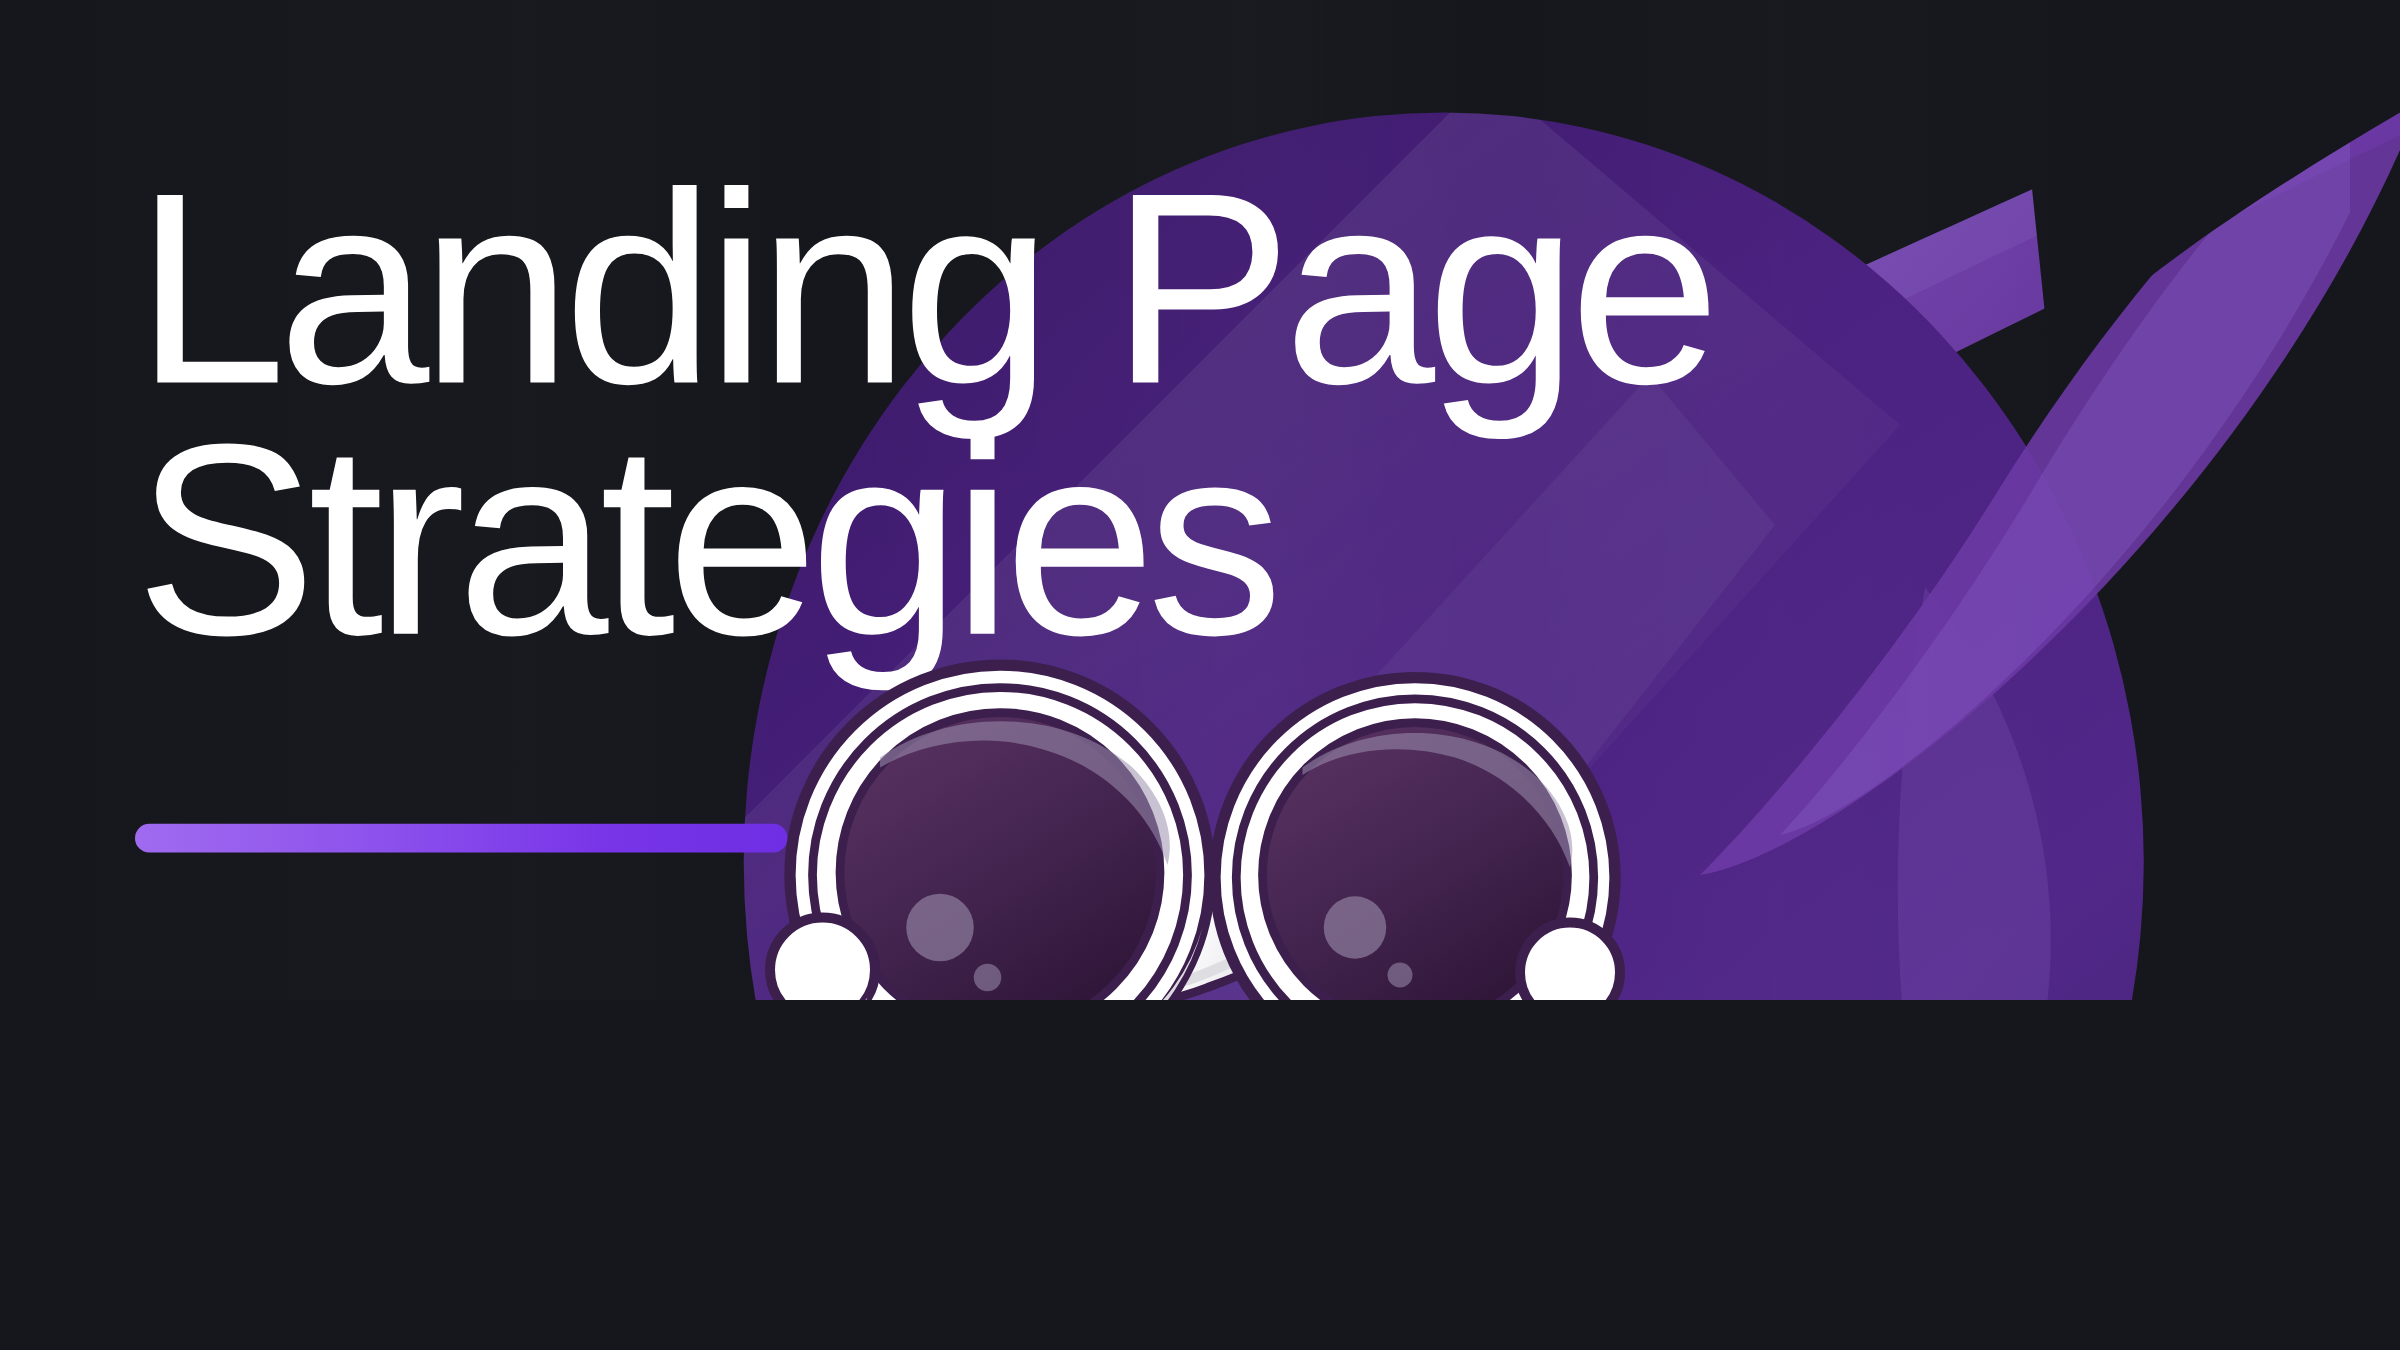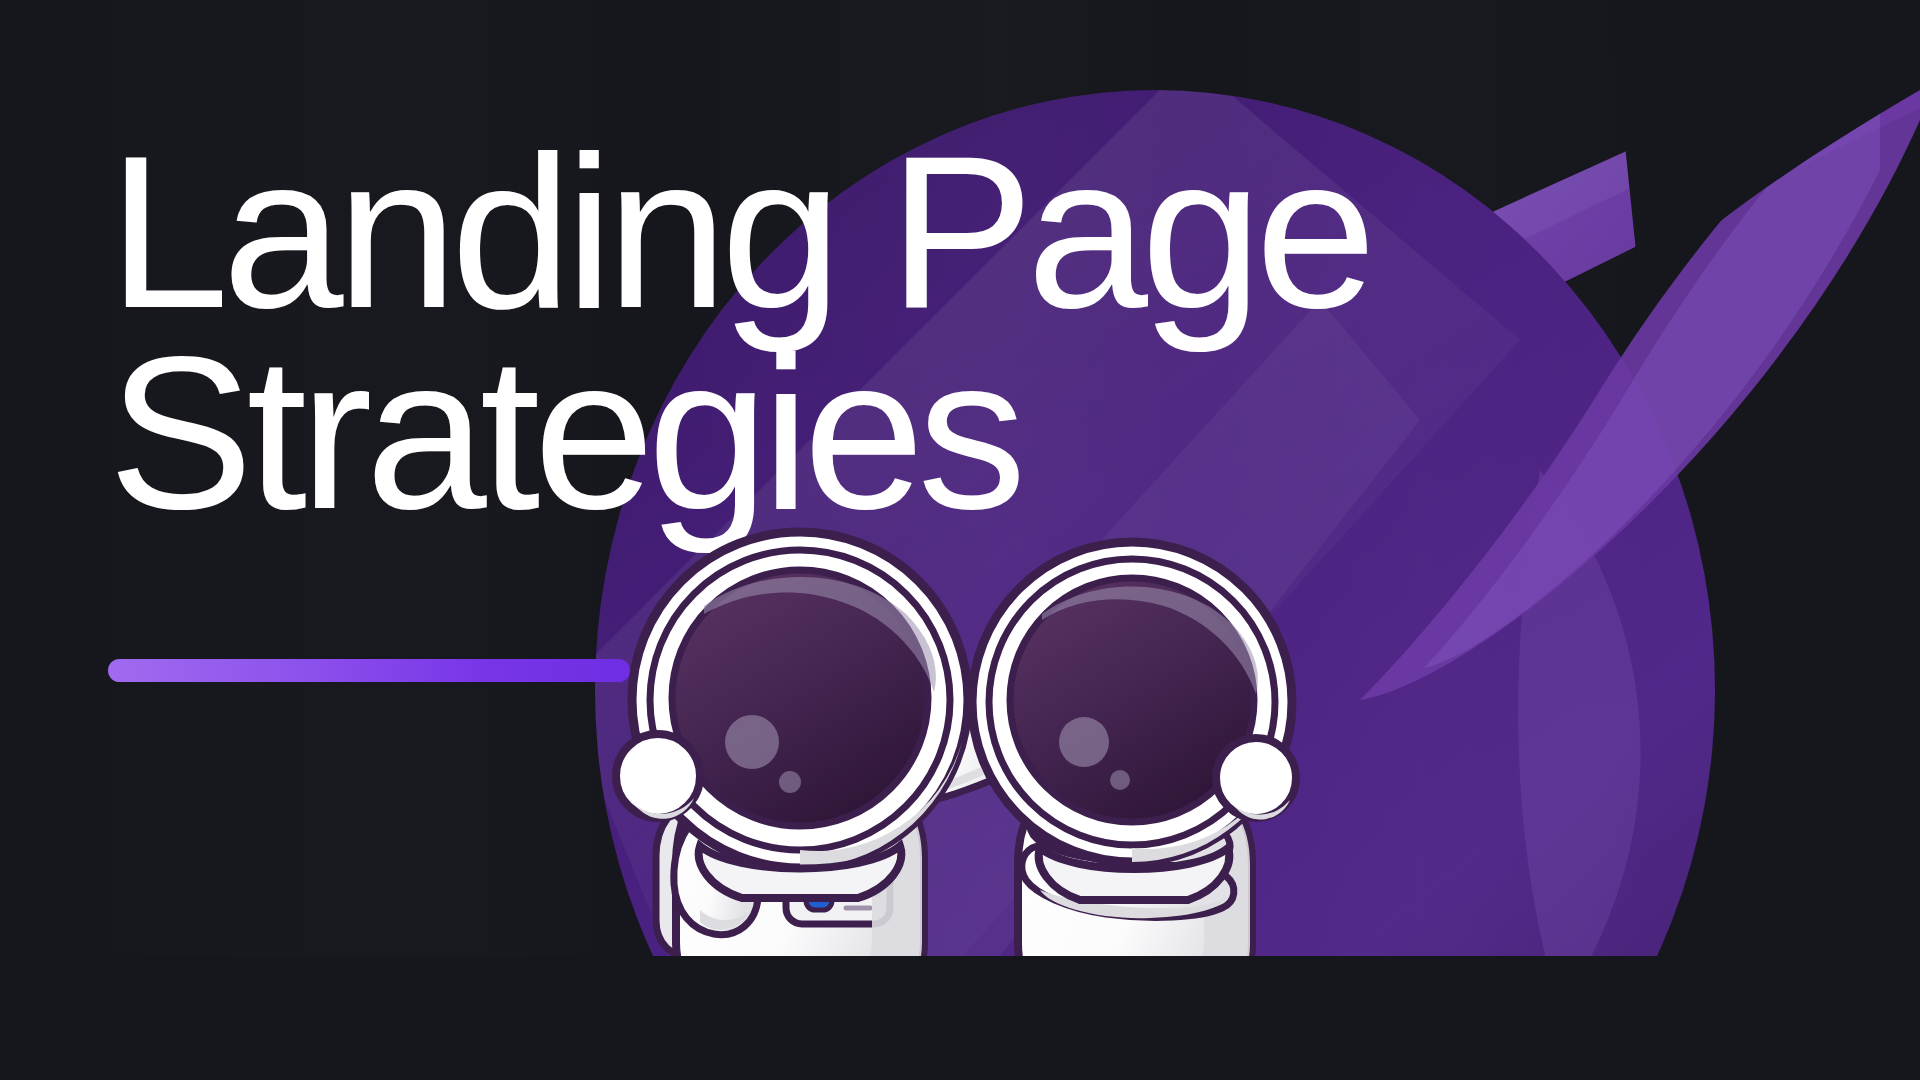--- a/index.html
+++ b/index.html
@@ -7,21 +7,21 @@
     margin: 0;
     padding: 0;
     background: #16171d;
   }
   body {
     font-family: "Liberation Sans", sans-serif;
   }
   #stage {
     position: relative;
     width: 1920px;
-    height: 956px;
+    height: 800px;
     overflow: hidden;
     background: #16171d;
   }
 
   
   .bg-art {
     position: absolute;
     inset: 0;
     width: 1920px;
     height: 1080px;

